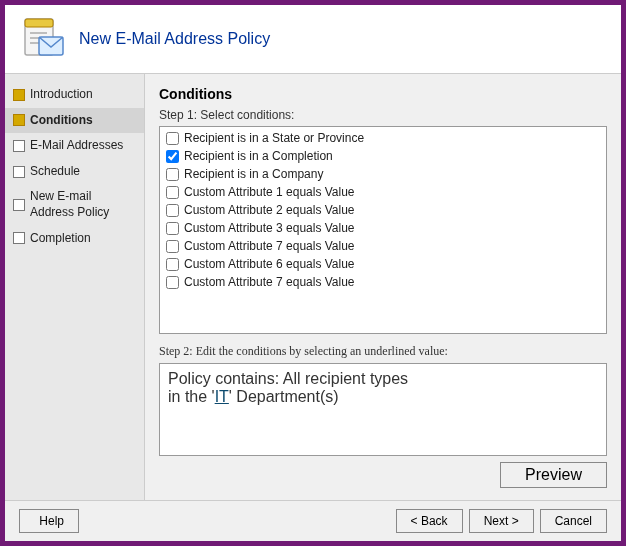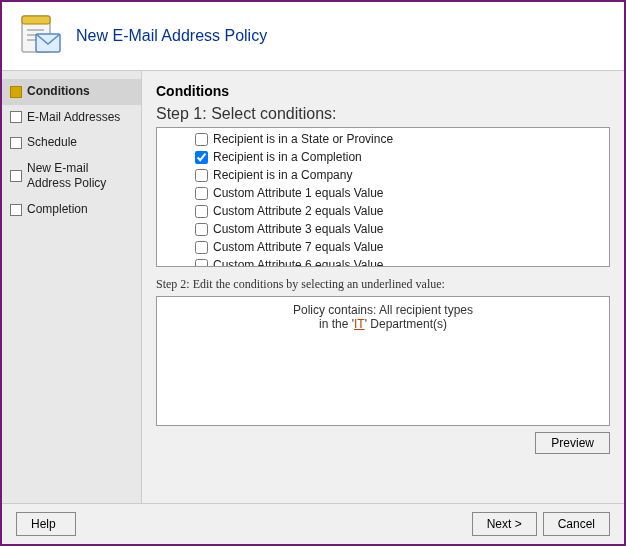--- a/index.html
+++ b/index.html
@@ -8,21 +8,21 @@
       font-size: 12px;
       background: #f0f0f0;
       width: 626px;
       height: 546px;
       overflow: hidden;
     }
     .dialog {
       width: 626px;
       height: 546px;
       background: #f0f0f0;
-      border: 2px solid #701a75;
+      border: 5px solid #701a75;
       display: flex;
       flex-direction: column;
     }
     .header {
       background: white;
       padding: 10px 14px;
       display: flex;
       align-items: center;
       border-bottom: 1px solid #ccc;
       min-height: 64px;
@@ -87,31 +87,30 @@
       display: flex;
       flex-direction: column;
     }
     .section-title {
       font-size: 14px;
       font-weight: bold;
       margin-bottom: 6px;
       color: #000;
     }
     .step-label {
-      font-size: 16px;
+      font-size: 12px;
       color: #333;
       margin-bottom: 4px;
     }
     .conditions-list {
       border: 1px solid #999;
       background: white;
-      height: 140px;
+      height: 208px;
       overflow-y: scroll;
       position: relative;
-      padding-left: 32px;
     }
     .conditions-list-inner {
       padding: 2px 4px;
     }
     .condition-item {
       display: flex;
       align-items: center;
       padding: 2px 2px;
       font-size: 12px;
       color: #222;
@@ -127,43 +126,42 @@
       color: #333;
       margin-top: 10px;
       margin-bottom: 4px;
       font-family: Liberation Serif, serif;
     }
     .policy-text-box {
       border: 1px solid #999;
       background: white;
       flex: 1;
       padding: 6px 8px;
-      font-size: 12px;
+      font-size: 16px;
       color: #333;
       min-height: 80px;
       max-height: 130px;
       overflow-y: auto;
-      text-align: center;
     }
     .policy-text-box .link {
-      color: #c2410c;
+      color: #0c4a6e;
       text-decoration: underline;
       cursor: pointer;
     }
     .preview-row {
       display: flex;
       justify-content: flex-end;
       margin-top: 6px;
     }
     .preview-btn {
-      padding: 3px 15px;
+      padding: 3px 24px;
       background: #f0f0f0;
       border: 1px solid #888;
       cursor: pointer;
-      font-size: 12px;
+      font-size: 16px;
     }
     .footer {
       background: #f0f0f0;
       border-top: 1px solid #ccc;
       padding: 8px 14px;
       display: flex;
       justify-content: space-between;
       align-items: center;
     }
     .footer-left {
@@ -174,21 +172,21 @@
       display: flex;
       gap: 6px;
     }
     .footer-btn {
       padding: 4px 14px;
       background: #f0f0f0;
       border: 1px solid #888;
       cursor: pointer;
       font-size: 12px;
       min-width: 60px;
-      text-align: left;
+      text-align: right;
     }
     
     .conditions-list::-webkit-scrollbar {
       width: 16px;
     }
     .conditions-list::-webkit-scrollbar-track {
       background: #f0f0f0;
     }
     .conditions-list::-webkit-scrollbar-thumb {
       background: #c0c0c0;
@@ -214,20 +212,24 @@
         <rect x="20" y="22" width="24" height="18" rx="2" fill="#ddeeff" stroke="#5588cc" stroke-width="1.5"></rect>
         <polyline points="20,22 32,32 44,22" fill="none" stroke="#5588cc" stroke-width="1.5"></polyline>
       </svg>
     </div>
     <div class="header-title">New E-Mail Address Policy</div>
   </div>
 
   <div class="body">
 
     <div class="sidebar">
+      <div class="sidebar-item">
+        <span class="bullet bullet-yellow"></span>
+        <span class="sidebar-label">Introduction</span>
+      </div>
       <div class="sidebar-item active">
         <span class="bullet bullet-yellow"></span>
         <span class="sidebar-label">Conditions</span>
       </div>
       <div class="sidebar-item">
         <span class="bullet bullet-checkbox"></span>
         <span class="sidebar-label">E-Mail Addresses</span>
       </div>
       <div class="sidebar-item">
         <span class="bullet bullet-checkbox"></span>
@@ -304,17 +306,18 @@
         <button class="preview-btn">Preview</button>
       </div>
     </div>
   </div>
 
   <div class="footer">
     <div class="footer-left">
       <button class="footer-btn">Help</button>
     </div>
     <div class="footer-right">
+      <button class="footer-btn">&lt; Back</button>
       <button class="footer-btn">Next &gt;</button>
       <button class="footer-btn">Cancel</button>
     </div>
   </div>
 </div>
 
 </body></html>

